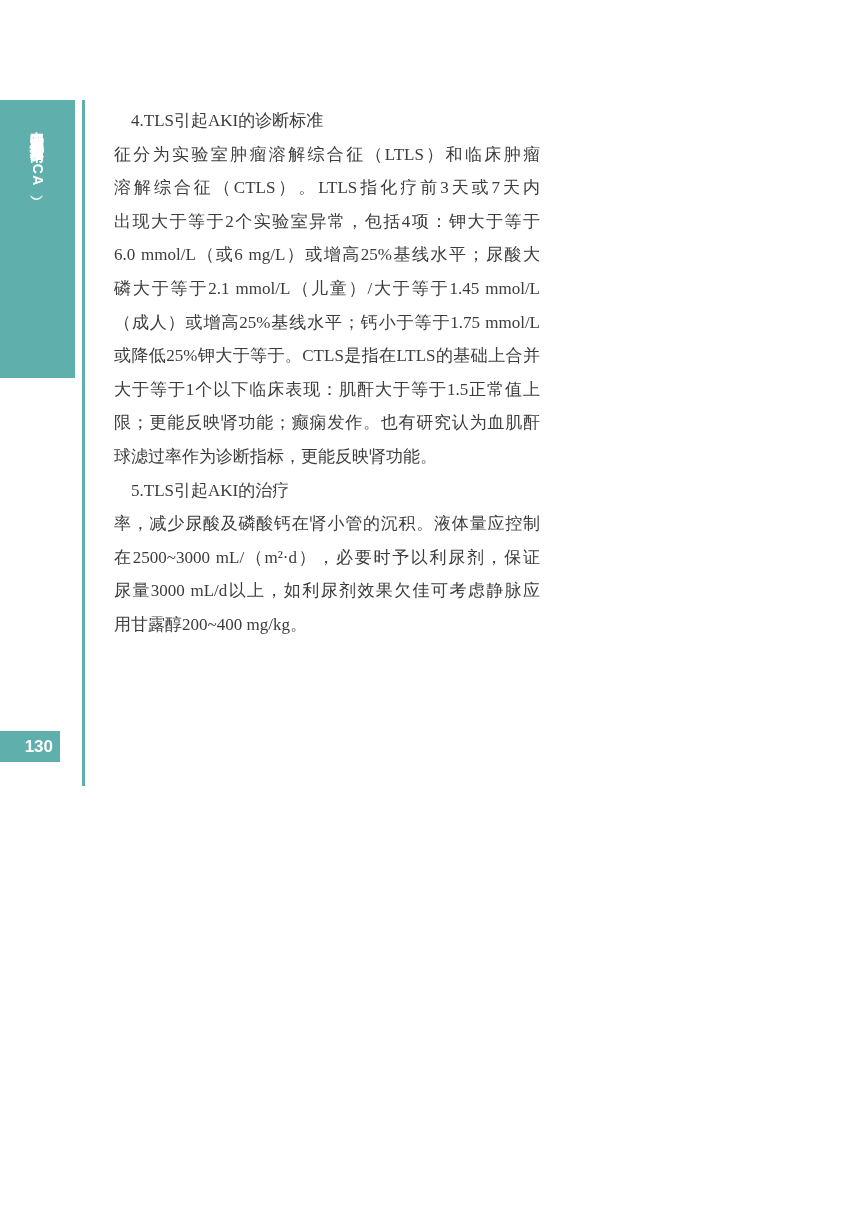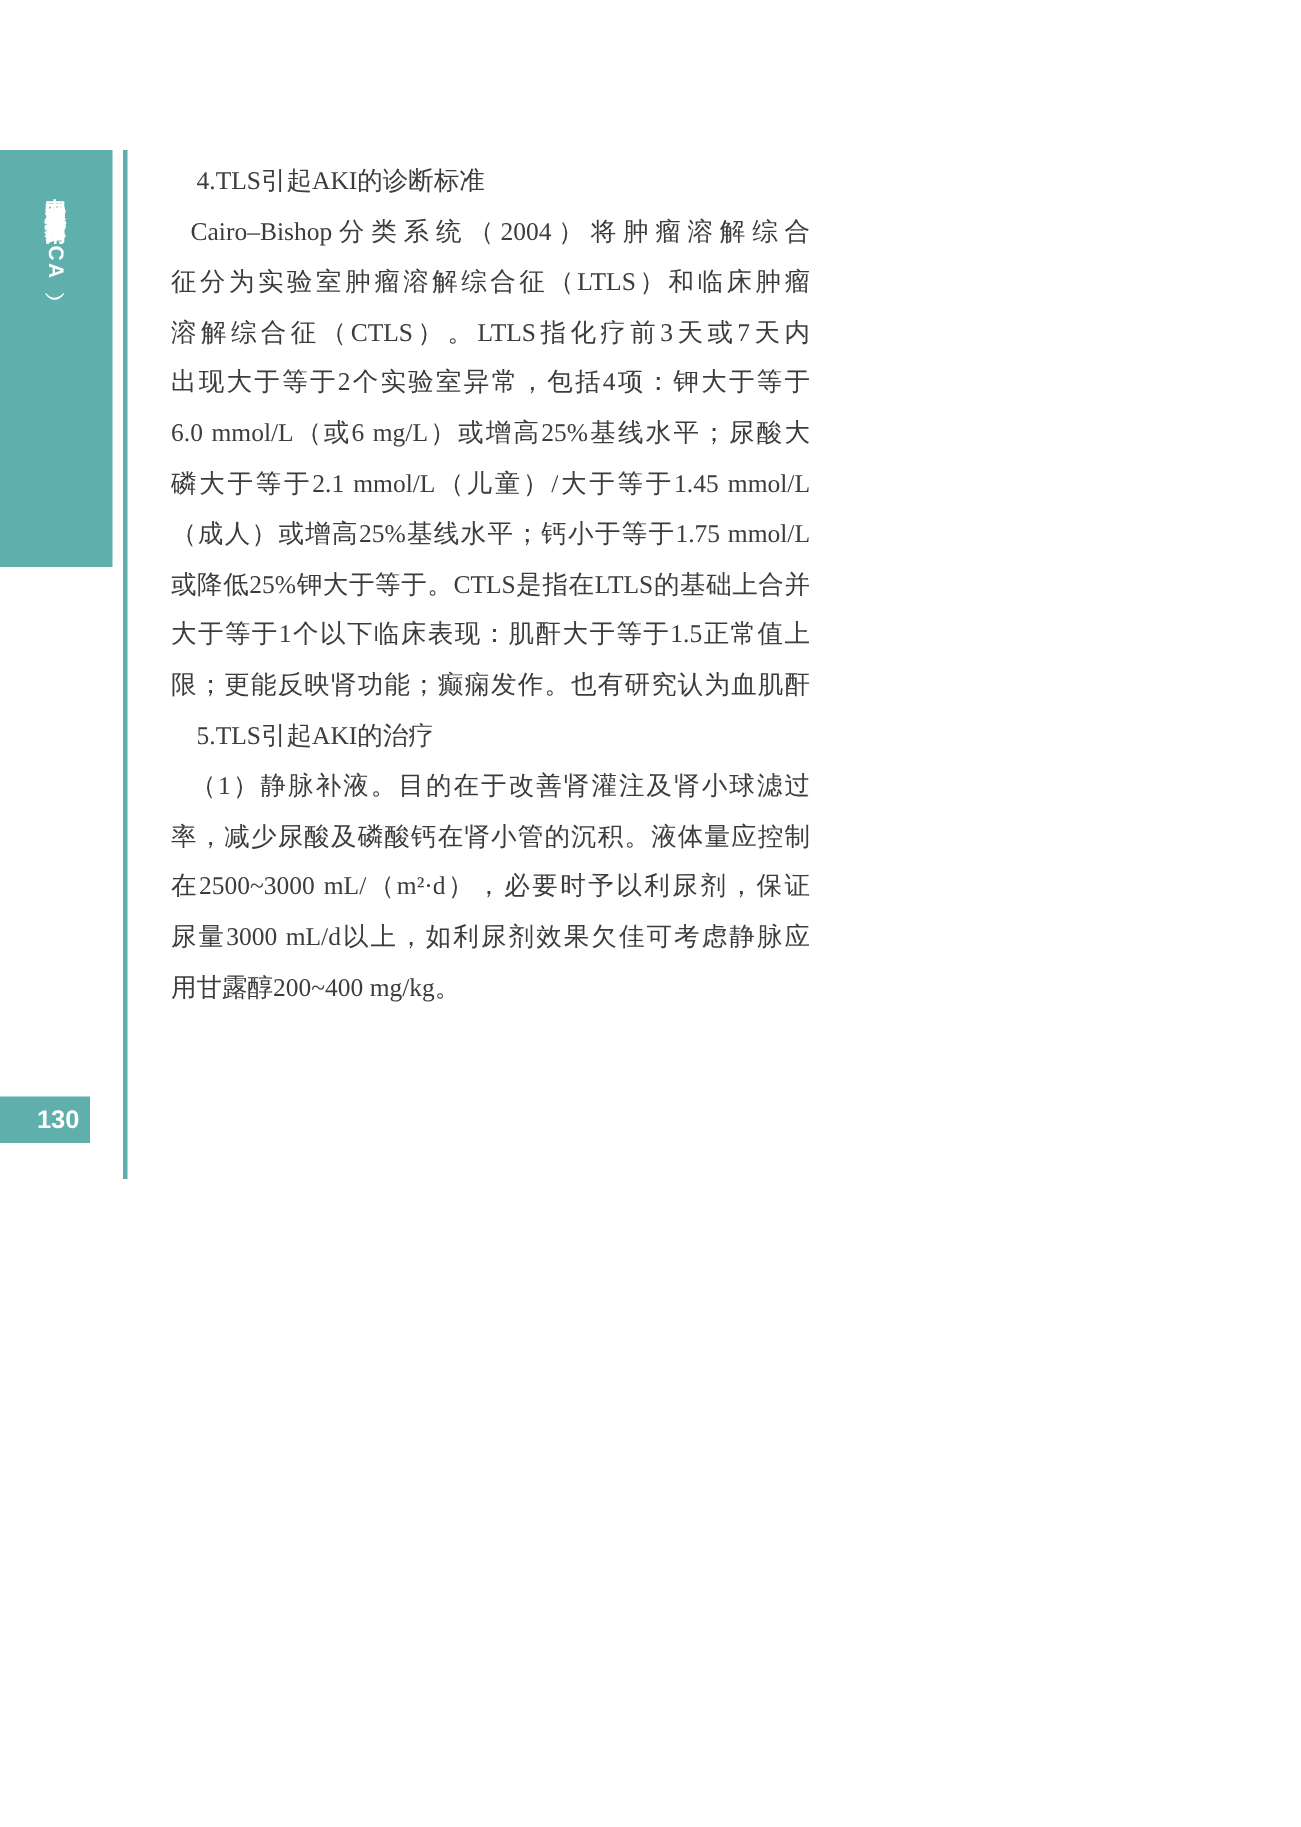--- a/index.html
+++ b/index.html
@@ -92,31 +92,30 @@
   </div>
 
   <div class="v-rule"></div>
 
   <div class="page-badge">
     <span>130</span>
   </div>
 
   <div class="text-block" id="text-block">
       <div class="text-line" style="padding-left: 17px;">4.TLS引起AKI的诊断标准</div>
-      <div class="text-line fill" style="padding-left: 13px;">Cairo–Bishop分类系统（2004）将肿瘤溶解综合</div>
       <div class="text-line fill">征分为实验室肿瘤溶解综合征（LTLS）和临床肿瘤</div>
       <div class="text-line fill">溶解综合征（CTLS）。LTLS指化疗前3天或7天内</div>
       <div class="text-line fill">出现大于等于2个实验室异常，包括4项：钾大于等于</div>
       <div class="text-line fill">6.0 mmol/L（或6 mg/L）或增高25%基线水平；尿酸大</div>
       <div class="text-line fill">磷大于等于2.1 mmol/L（儿童）/大于等于1.45 mmol/L</div>
       <div class="text-line fill">（成人）或增高25%基线水平；钙小于等于1.75 mmol/L</div>
       <div class="text-line fill">或降低25%钾大于等于。CTLS是指在LTLS的基础上合并</div>
       <div class="text-line fill">大于等于1个以下临床表现：肌酐大于等于1.5正常值上</div>
       <div class="text-line fill">限；更能反映肾功能；癫痫发作。也有研究认为血肌酐</div>
+      <div class="text-line">球滤过率作为诊断指标，更能反映肾功能。</div>
       <div class="text-line" style="padding-left: 17px;">5.TLS引起AKI的治疗</div>
-      <div class="text-line fill" style="padding-left: 13px;">（1）静脉补液。目的在于改善肾灌注及肾小球滤过</div>
       <div class="text-line fill">率，减少尿酸及磷酸钙在肾小管的沉积。液体量应控制</div>
       <div class="text-line fill">在2500~3000 mL/（m²·d），必要时予以利尿剂，保证</div>
       <div class="text-line fill">尿量3000 mL/d以上，如利尿剂效果欠佳可考虑静脉应</div>
       <div class="text-line">用甘露醇200~400 mg/kg。</div>
     </div>
 
 </div>
 
 </body></html>

